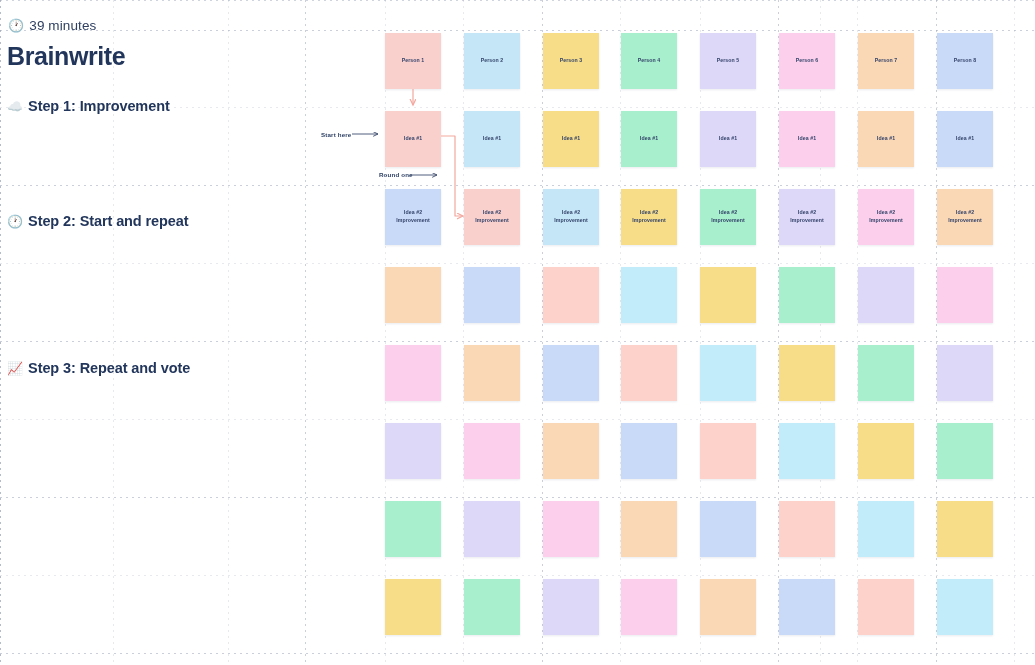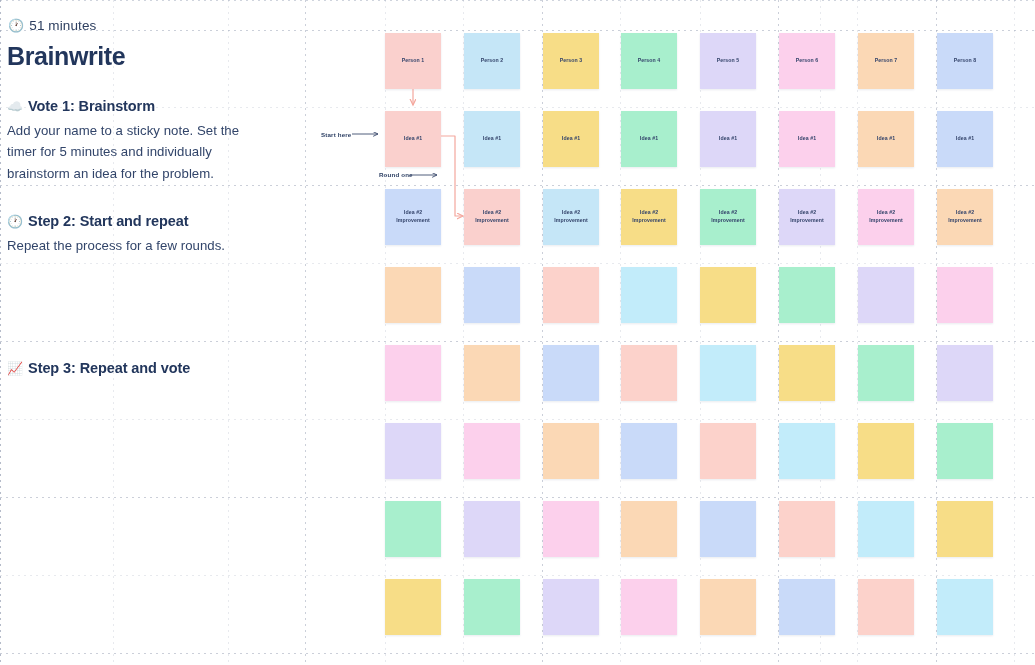--- a/index.html
+++ b/index.html
@@ -117,39 +117,37 @@
     <div class="gl-v gl-faint" style="left: 820px;"></div>
     <div class="gl-v gl-faint" style="left: 857px;"></div>
     <div class="gl-v" style="left: 936px;"></div>
     <div class="gl-v gl-faint" style="left: 1014px;"></div>
   </div>
 
 <div id="instructions">
 
   <div class="duration">
     <span class="emoji">🕐</span>
-    <span>51 minutes</span>
+    <span>39 minutes</span>
   </div>
 
   <h1 class="title">Brainwrite</h1>
 
   <div class="step" id="step-1">
     <h2>
       <span class="emoji">☁️</span>
-      <span>Vote 1: Brainstorm</span>
+      <span>Step 1: Improvement</span>
     </h2>
-    <p>Add your name to a sticky note. Set the timer for 5 minutes and individually brainstorm an idea for the problem.</p>
   </div>
 
   <div class="step" id="step-2">
     <h2>
       <span class="emoji">🕐</span>
       <span>Step 2: Start and repeat</span>
     </h2>
-    <p>Repeat the process for a few rounds.</p>
   </div>
 
   <div class="step" id="step-3">
     <h2>
       <span class="emoji">📈</span>
       <span>Step 3: Repeat and vote</span>
     </h2>
   </div>
 
 </div>

